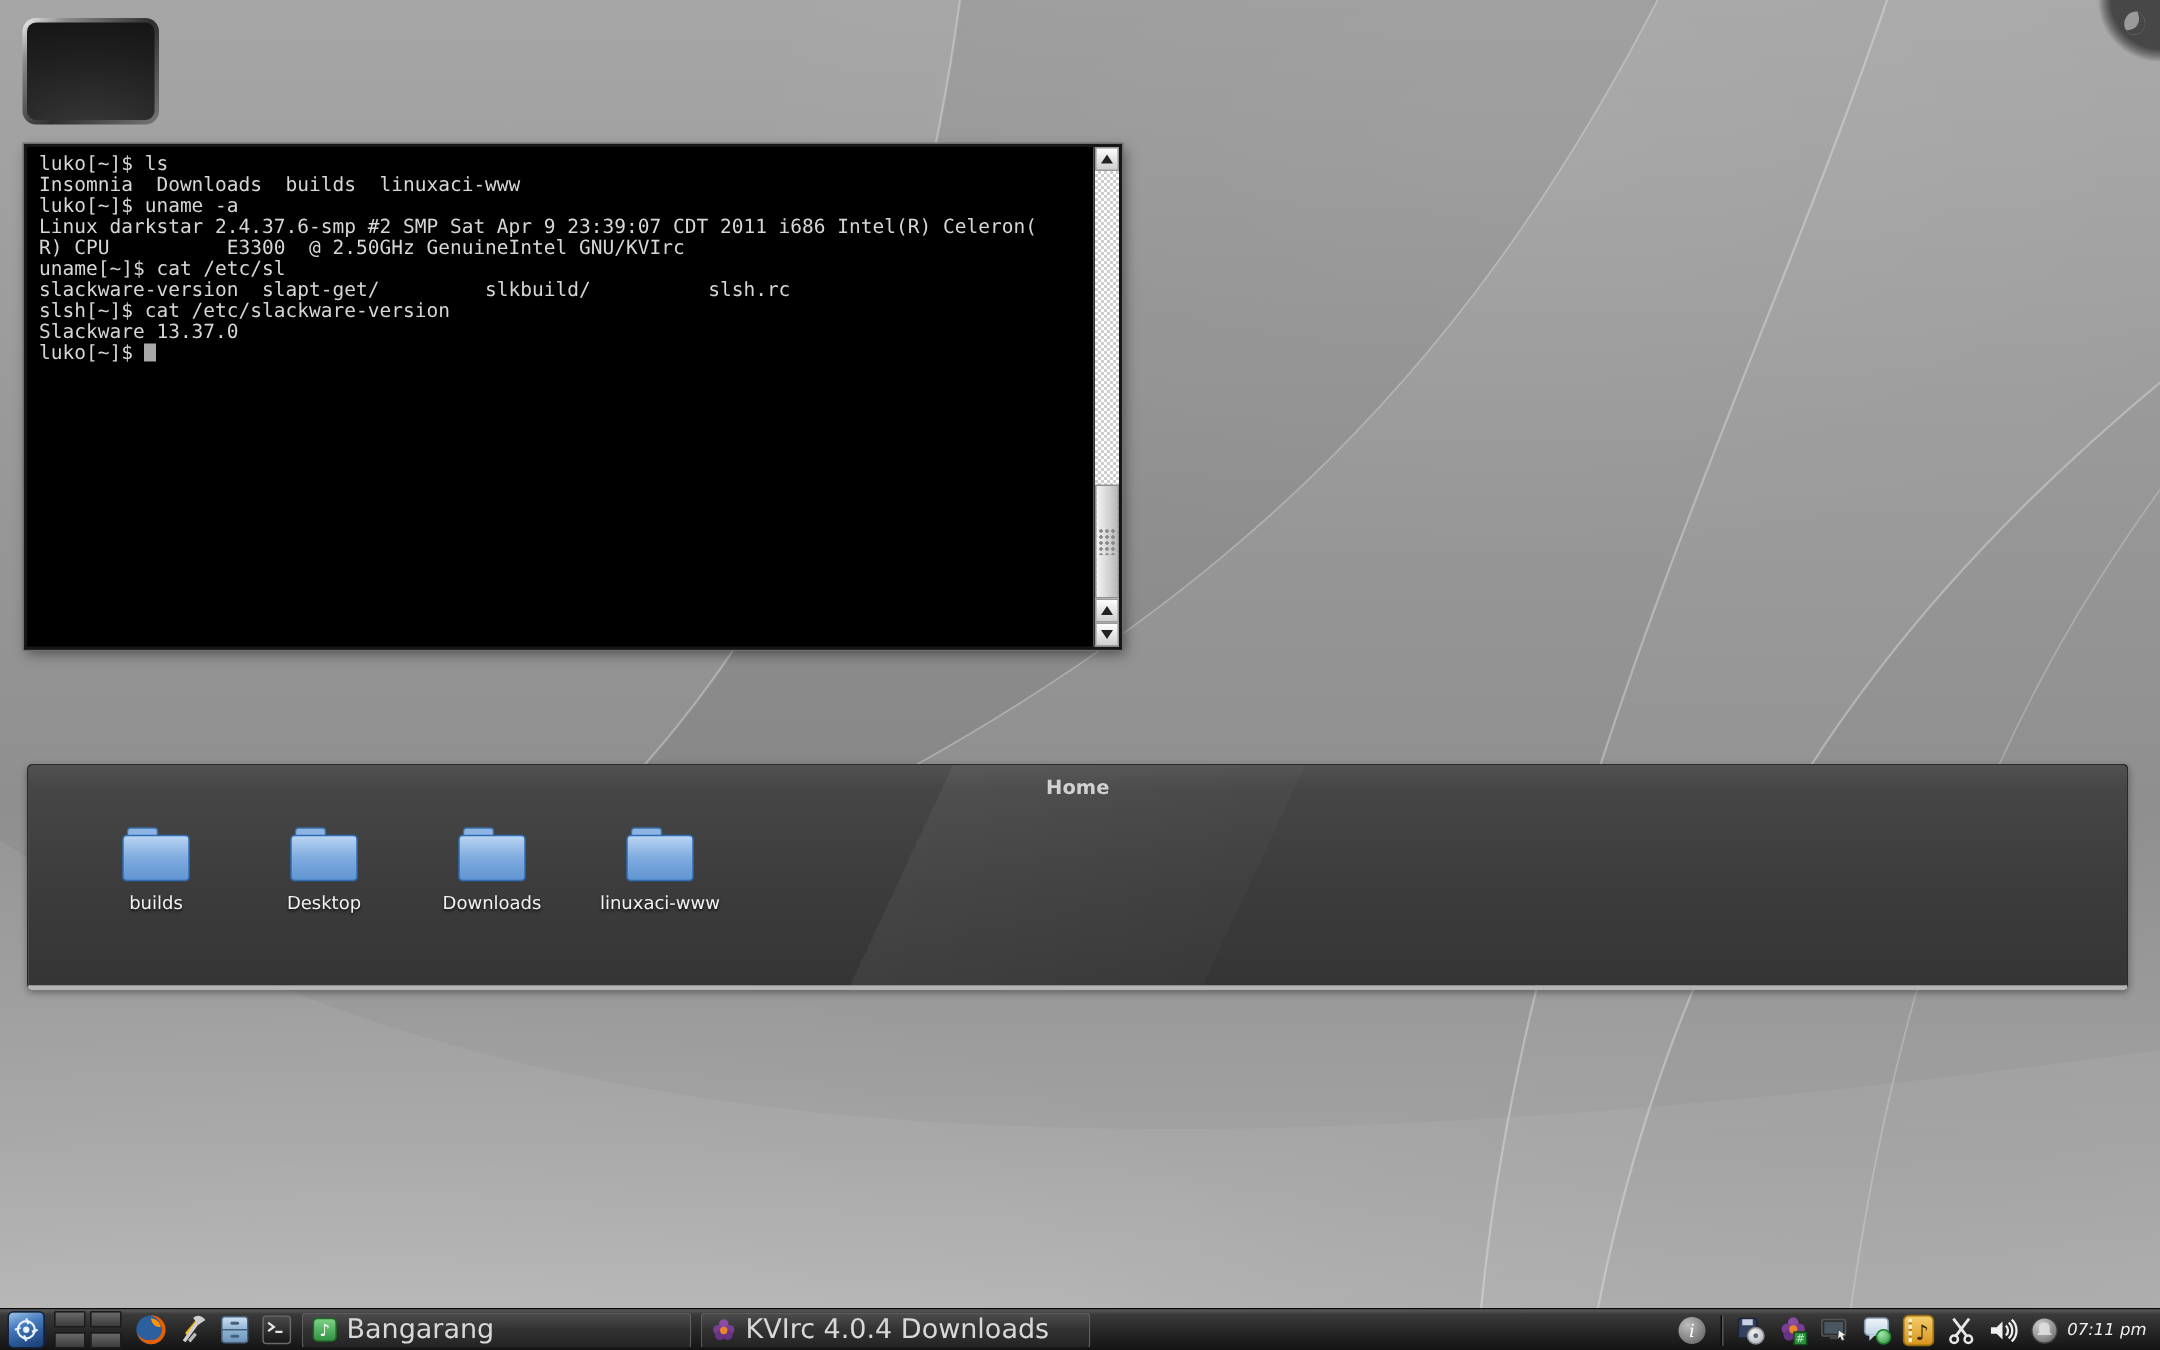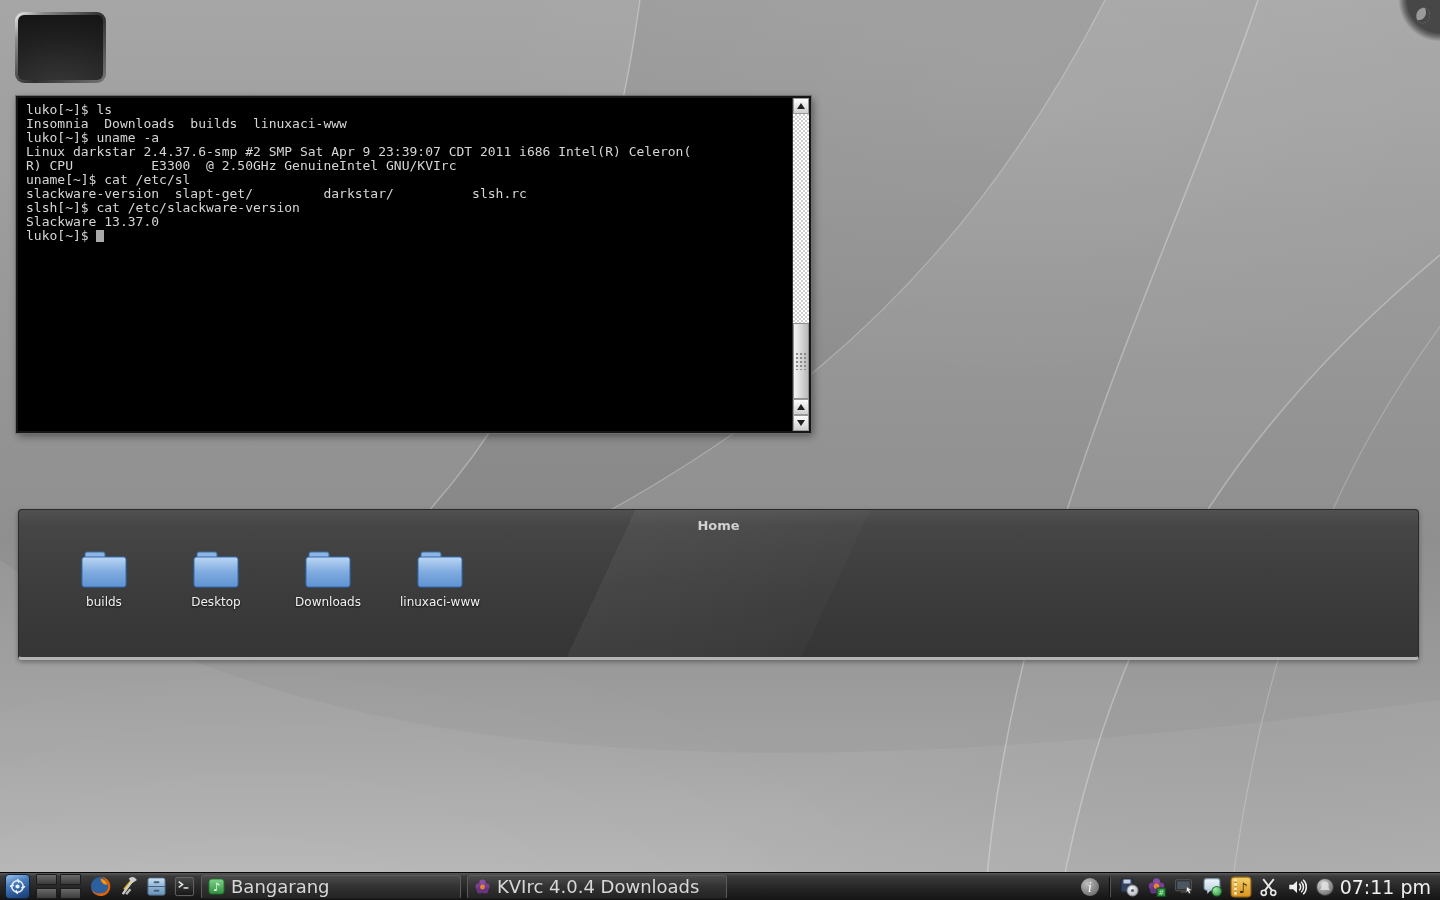--- a/index.html
+++ b/index.html
@@ -26,21 +26,21 @@
     box-shadow: inset -3px -4px 0 #474747; }
 
   
   .mini-widget { position:absolute; left:15px; top:12px; width:91px; height:71px;
     border-radius:9px; padding:3px;
     background: linear-gradient(135deg, #f2f2f2 0%, #8a8a8a 18%, #2e2e2e 55%, #777 100%); }
   .mini-widget .inner { width:100%; height:100%; border-radius:6px;
     background: radial-gradient(120px 80px at 50% 120%, #3a3a3a, #1f1f1f 70%, #161616); }
 
   
-  .terminal { position:absolute; left:16px; top:96px; width:795px; height:337px;
+  .terminal { position:absolute; left:16px; top:96px; width:732px; height:337px;
     background:#000; border:2px solid #161616; box-shadow:0 0 0 1px #6f6f6f, 2px 3px 8px rgba(0,0,0,0.45);
     display:flex; }
   .term-body { flex:1; padding:5px 4px 4px 8px; overflow:hidden; }
   .term-line { font-family:"DejaVu Sans Mono","Liberation Mono",monospace; font-size:13px;
     line-height:14px; color:#d6d6d6; white-space:pre; }
   .cursor { display:inline-block; width:8px; height:12px; background:#a8a8a8; vertical-align:-2px; }
   .term-scrollbar { width:17px; background:#d9d9d9; display:flex; flex-direction:column;
     border-left:1px solid #333; }
   .sb-btn { height:16px; background:linear-gradient(180deg,#fdfdfd,#cfcfcf); border:1px solid #9a9a9a;
     display:flex; align-items:center; justify-content:center; flex:0 0 auto; }
@@ -84,21 +84,21 @@
   .pager .vd { background:linear-gradient(180deg,#6a6a6a,#3c3c3c); border:1px solid #1c1c1c; border-radius:1px; }
   .taskbtn { height:24px; width:260px; margin:0 3px; border-radius:3px;
     background:linear-gradient(180deg,#4c4c4c,#333 45%,#242424);
     border:1px solid #5c5c5c; border-bottom-color:#1a1a1a;
     display:flex; align-items:center; gap:6px; padding:0 6px; }
   .taskbtn .label { color:#d8d8d8; font-size:18px; white-space:nowrap; overflow:hidden; }
   .tb-spacer { flex:1; }
   .tray { display:flex; align-items:center; gap:6px; }
   .tray-sep { width:1px; height:20px; background:#0c0c0c; box-shadow:1px 0 0 #555; margin:0 2px; }
   .tray-icon { width:22px; height:22px; display:flex; align-items:center; justify-content:center; }
-  .clock { color:#efefef; font-size:19px; padding:0 6px 0 4px; white-space:nowrap; }
+  .clock { color:#efefef; font-size:11px; padding:0 6px 0 4px; white-space:nowrap;font-style:italic; }
 
   .uni { font-family:"DejaVu Sans",sans-serif; line-height:1; }
 </style>
 </head>
 <body>
 
 <div class="wallpaper">
   <svg width="1440" height="900" viewBox="0 0 1440 900">
     <path d="M 640,0 C 610,220 540,420 360,580" stroke="rgba(255,255,255,0.30)" stroke-width="1.5" fill="none"></path>
     <path d="M 1105,0 C 960,280 760,480 300,650" stroke="rgba(255,255,255,0.28)" stroke-width="1.2" fill="none"></path>
@@ -120,21 +120,21 @@
 </div>
 
 <div class="terminal">
   <div class="term-body">
     <div class="term-line">luko[~]$ ls</div>
     <div class="term-line">Insomnia  Downloads  builds  linuxaci-www</div>
     <div class="term-line">luko[~]$ uname -a</div>
     <div class="term-line">Linux darkstar 2.4.37.6-smp #2 SMP Sat Apr 9 23:39:07 CDT 2011 i686 Intel(R) Celeron(</div>
     <div class="term-line">R) CPU          E3300  @ 2.50GHz GenuineIntel GNU/KVIrc</div>
     <div class="term-line">uname[~]$ cat /etc/sl</div>
-    <div class="term-line">slackware-version  slapt-get/         darkstar/          slsh.rc</div>
+    <div class="term-line">slackware-version  slapt-get/         slkbuild/          slsh.rc</div>
     <div class="term-line">slsh[~]$ cat /etc/slackware-version</div>
     <div class="term-line">Slackware 13.37.0</div>
     <div class="term-line"><span>luko[~]$ </span><span class="cursor"></span></div>
   </div>
   <div class="term-scrollbar">
     <div class="sb-btn">
         <div class="sb-arrow-up"></div>
       </div>
     <div class="sb-track">
       <div class="sb-thumb">

